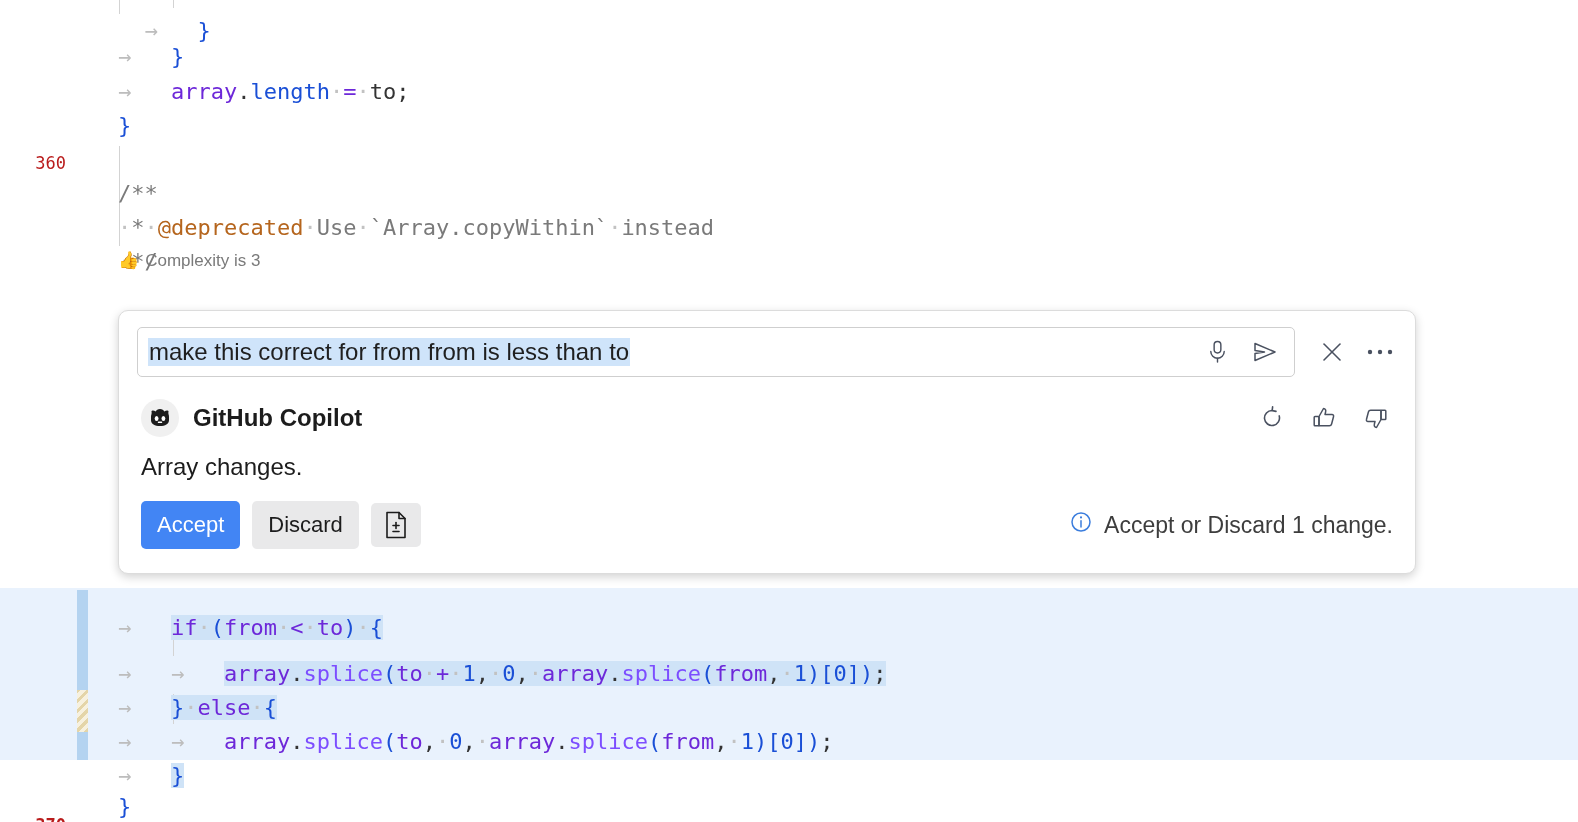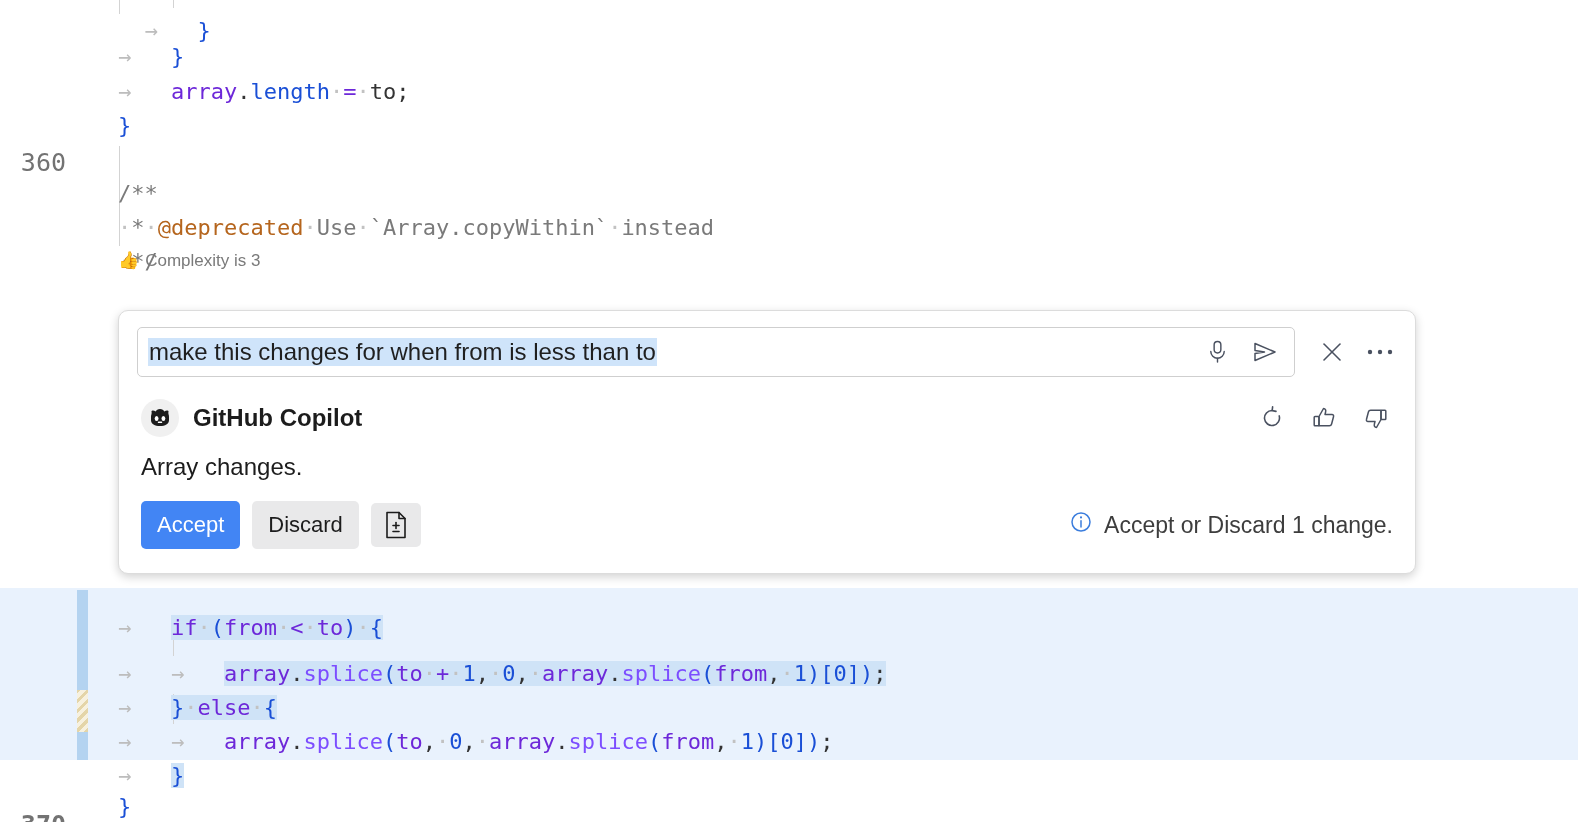--- a/index.html
+++ b/index.html
@@ -35,23 +35,23 @@
     right: 0;
     height: 34px;
     line-height: 34px;
     white-space: pre;
   }
   .gutter-num {
     position: absolute;
     left: 0;
     width: 66px;
     text-align: right;
-    color: #737373;
+    color: #b91c1c;
     font-family: "DejaVu Sans Mono", "Liberation Mono", monospace;
-    font-size: 25px;
+    font-size: 17px;
     line-height: 34px;
   }
   .code {
     position: absolute;
     left: 118px;
     right: 0;
     font-family: "DejaVu Sans Mono", "Liberation Mono", monospace;
     font-size: 22px;
     line-height: 34px;
     color: #1f1f1f;
@@ -357,21 +357,21 @@
       <span class="code"><span class="c-blue">}</span></span>
     </div>
 
   </div>
 
   <div id="copilot-widget">
 
     <div class="input-row">
 
       <div class="input-box">
-        <div class="input-text"><span class="hl">make this changes for when from is less than to</span></div>
+        <div class="input-text"><span class="hl">make this correct for from from is less than to</span></div>
 
         <div class="inp-icons">
           <div class="icon-btn">
             <svg width="23" height="26" viewBox="0 0 24 26" fill="none" stroke="#4a5160" stroke-width="1.5" stroke-linecap="round" stroke-linejoin="round">
               <rect x="8.5" y="2" width="7" height="12" rx="3.5"></rect>
               <path d="M5 12.5a7 7 0 0 0 14 0"></path>
               <line x1="12" y1="19.5" x2="12" y2="23.5"></line>
             </svg>
           </div>
           <div class="icon-btn">

